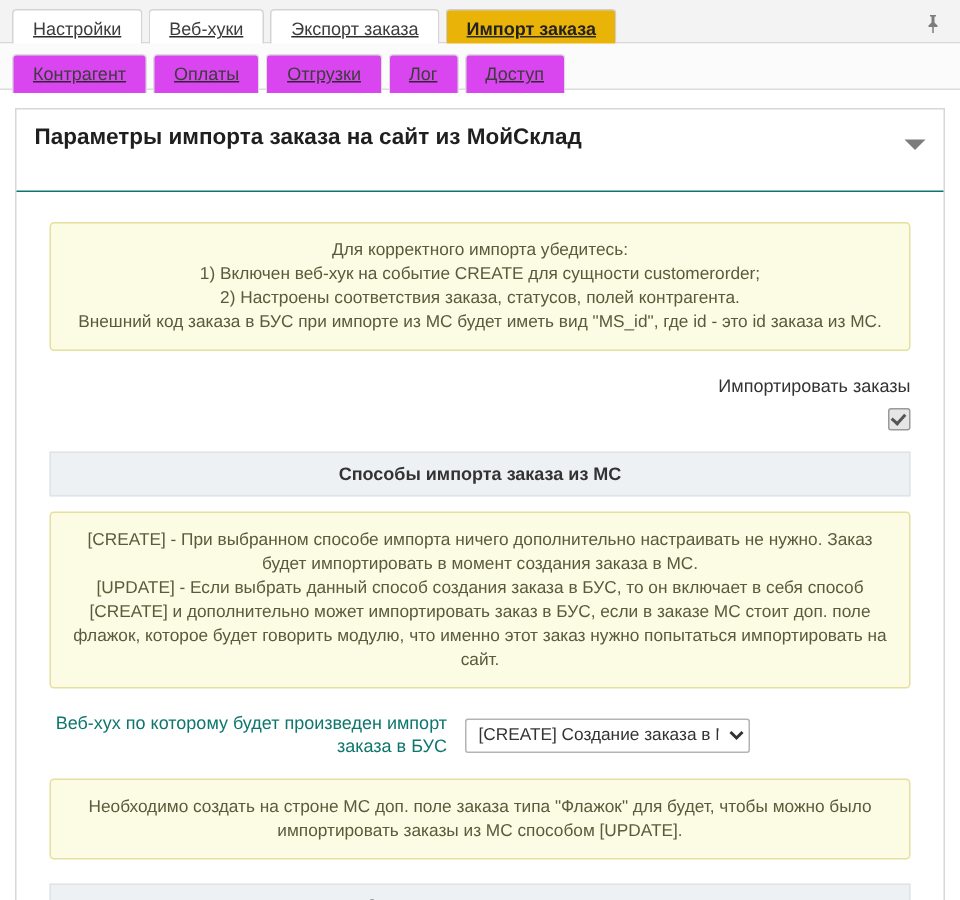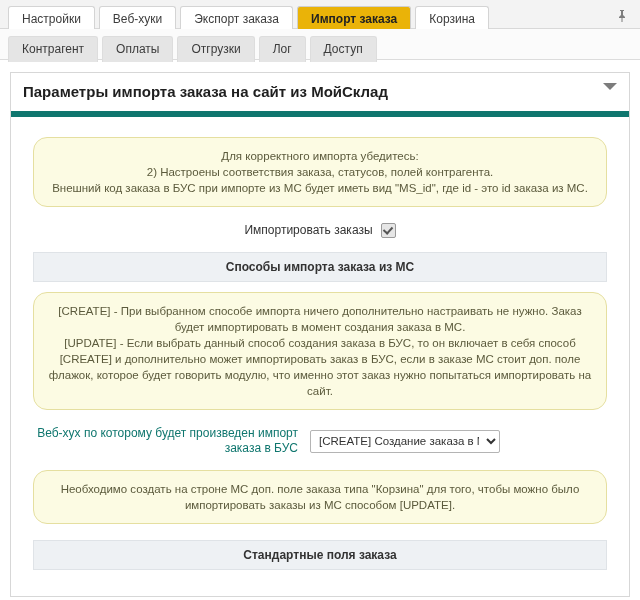--- a/index.html
+++ b/index.html
@@ -28,20 +28,21 @@
   .tabbar.second {
     background: #fbfbfb;
     border-bottom: 1px solid #dcdcdc;
     height: 31px;
     padding-top: 7px;
   }
   .tabs {
     display: flex;
     align-items: flex-end;
     gap: 4px;
+    text-decoration: underline;
   }
   .tab {
     display: inline-block;
     padding: 5px 13px 6px 13px;
     background: #ffffff;
     border: 1px solid #d4d4d4;
     border-bottom: none;
     border-radius: 3px 3px 0 0;
     font-size: 12px;
     color: #3c3c3c;
@@ -49,21 +50,21 @@
     line-height: 14px;
     cursor: pointer;
   }
   .tab.active {
     background: #eab308;
     border-color: #cfcfcf;
     font-weight: bold;
     color: #222;
   }
   .tabbar.second .tab {
-    background: #e5e5e5;
+    background: #d946ef;
     border: 1px solid #dddddd;
     border-bottom: none;
   }
   .pin {
     position: absolute;
     right: 12px;
     top: 9px;
     width: 12px;
     height: 14px;
     color: #7d7d7d;
@@ -74,24 +75,24 @@
 
   
   .panel {
     margin: 12px 10px 0 10px;
     border: 1px solid #d7d7d7;
     background: #ffffff;
     box-sizing: border-box;
   }
   .panel-head {
     display: flex;
-    align-items: flex-start;
+    align-items: flex-end;
     justify-content: space-between;
-    padding: 10px 12px 11px 12px;
-    border-bottom: 6px solid #0f766e;
+    padding: 10px 12px 27px 12px;
+    border-bottom: 1px solid #0f766e;
   }
   .panel-title {
     font-size: 15px;
     font-weight: bold;
     color: #1f1f1f;
   }
   .caret {
     width: 0;
     height: 0;
     border-left: 7px solid transparent;
@@ -100,44 +101,45 @@
     cursor: pointer;
   }
   .panel-body {
     padding: 14px 22px 16px 22px;
   }
 
   
   .notice {
     background: #fcfbe3;
     border: 1px solid #e5dfa0;
-    border-radius: 14px;
+    border-radius: 3px;
     color: #5b5a3c;
     text-align: center;
     font-size: 11.5px;
     line-height: 16px;
     padding: 10px 14px;
     margin: 6px 0 0 0;
   }
   .notice.left {
     text-align: center;
   }
   .notice p {
     margin: 0;
   }
 
   
   .row-center {
     display: flex;
-    align-items: flex-start;
+    align-items: flex-end;
     justify-content: center;
     gap: 8px;
     margin: 16px 0 14px 0;
     font-size: 12px;
     color: #333;
+    flex-direction: column;
   }
   .checkbox {
     width: 13px;
     height: 13px;
     border: 1px solid #9a9a9a;
     background: #e6e6e6;
     border-radius: 2px;
     position: relative;
     display: inline-block;
     cursor: pointer;
@@ -195,21 +197,20 @@
 </style>
 </head>
 <body>
 
 <div class="tabbar">
   <div class="tabs">
     <div class="tab">Настройки</div>
     <div class="tab">Веб-хуки</div>
     <div class="tab">Экспорт заказа</div>
     <div class="tab active">Импорт заказа</div>
-    <div class="tab">Корзина</div>
   </div>
   <div class="pin">
     <svg width="12" height="14" viewBox="0 0 12 14" aria-hidden="true">
       <path d="M4 1 h4 v1 h-1 v4 l2 2 v1 H3 v-1 l2-2 V2 H4 z" fill="#7d7d7d"></path>
       <rect x="5.5" y="9" width="1" height="4" fill="#7d7d7d"></rect>
     </svg>
   </div>
 </div>
 
 <div class="tabbar second">
@@ -225,20 +226,21 @@
 <div class="panel">
   <div class="panel-head">
     <div class="panel-title">Параметры импорта заказа на сайт из МойСклад</div>
     <div class="caret"></div>
   </div>
 
   <div class="panel-body">
 
     <div class="notice">
       <p>Для корректного импорта убедитесь:</p>
+      <p>1) Включен веб-хук на событие CREATE для сущности customerorder;</p>
       <p>2) Настроены соответствия заказа, статусов, полей контрагента.</p>
       <p>Внешний код заказа в БУС при импорте из МС будет иметь вид "MS_id", где id - это id заказа из МС.</p>
     </div>
 
     <div class="row-center">
       <span>Импортировать заказы</span>
       <span class="checkbox"></span>
     </div>
 
     <div class="section-bar">Способы импорта заказа из МС</div>
@@ -250,19 +252,19 @@
 
     <div class="field-row">
       <div class="field-label">Веб-хух по которому будет произведен импорт заказа в БУС</div>
       <select class="field-select">
         <option selected="">[CREATE] Создание заказа в МС</option>
         <option>[UPDATE] Изменение заказа в МС</option>
       </select>
     </div>
 
     <div class="notice">
-      <p>Необходимо создать на строне МС доп. поле заказа типа "Корзина" для того, чтобы можно было импортировать заказы из МС способом [UPDATE].</p>
+      <p>Необходимо создать на строне МС доп. поле заказа типа "Флажок" для будет, чтобы можно было импортировать заказы из МС способом [UPDATE].</p>
     </div>
 
     <div class="section-bar" style="margin-top:16px;">Стандартные поля заказа</div>
 
   </div>
 </div>
 
 </body></html>

